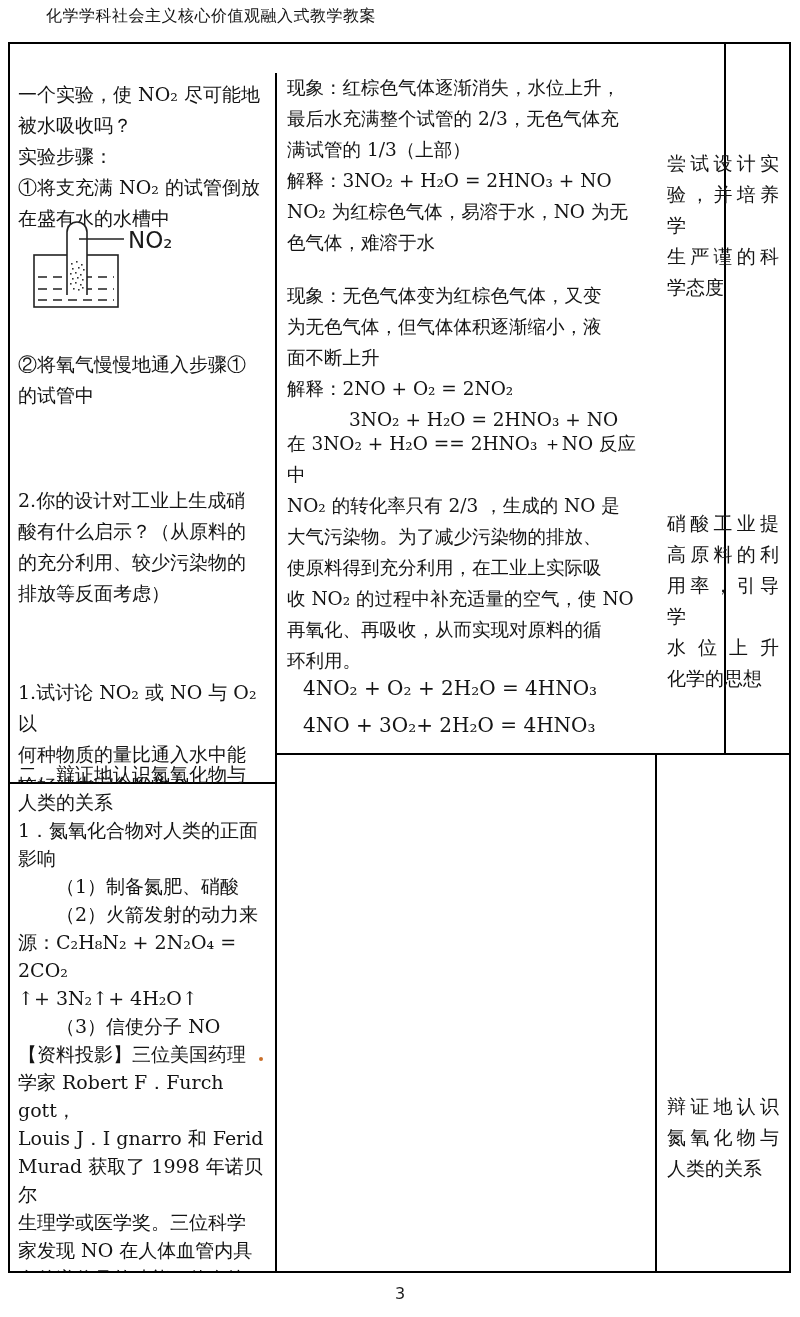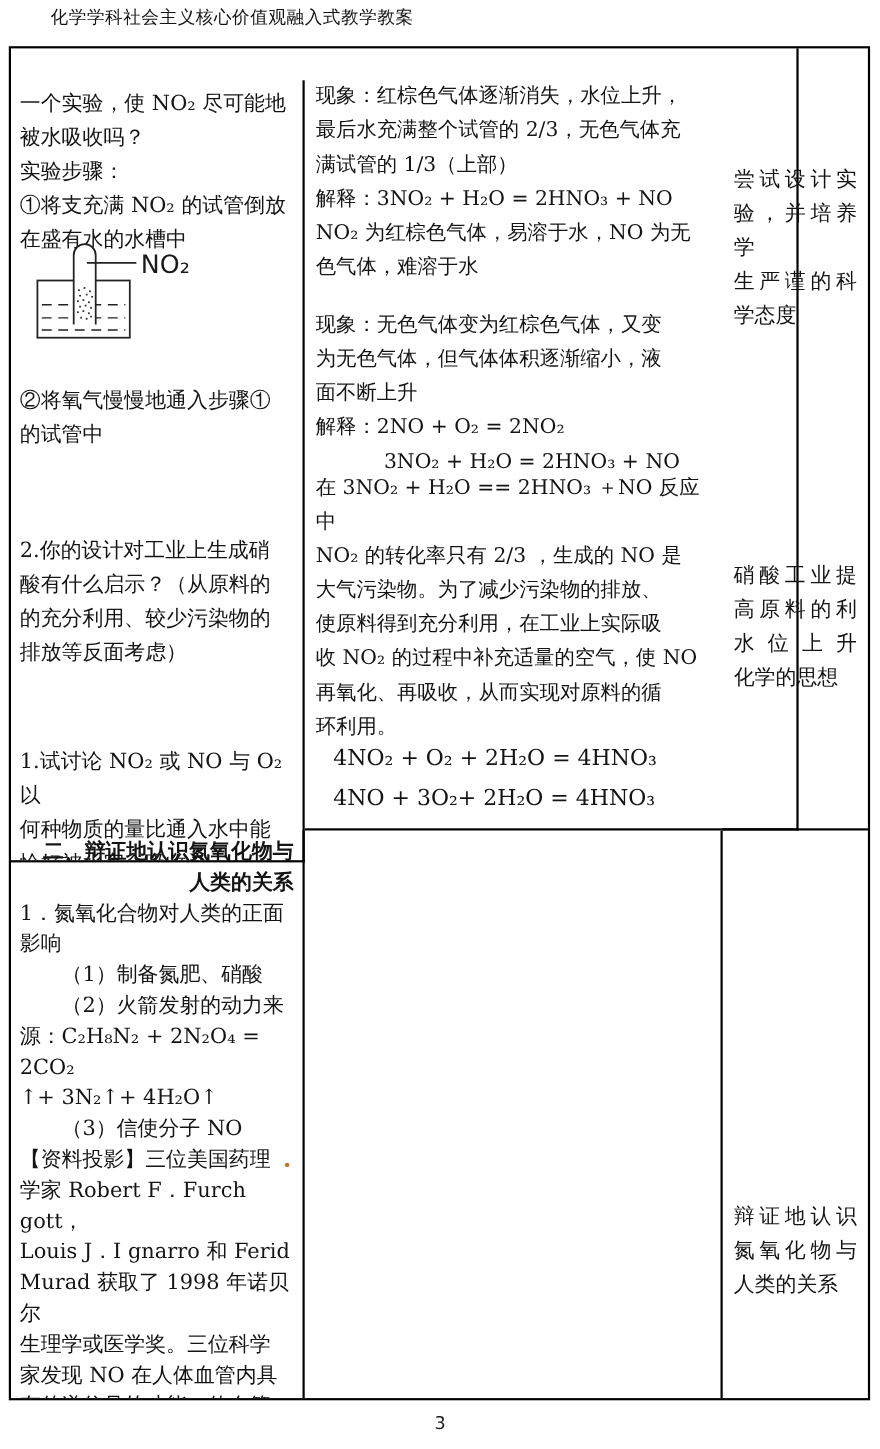--- a/index.html
+++ b/index.html
@@ -19,21 +19,21 @@
   .cell { position:absolute; box-sizing:border-box; overflow:hidden; }
   .c11 { left:0; top:0; width:267px; height:711px; border-right:2px solid #000; border-bottom:2px solid #000;margin-top:29px; }
   .c12 { left:267px; top:0; width:449px; height:711px; border-right:2px solid #000; border-bottom:2px solid #000; }
   .c13 { left:647px; top:0; right:0; height:711px; border-bottom:2px solid #000;text-decoration:underline; }
   .c21 { left:0; top:711px; width:267px; bottom:0; border-right:2px solid #000; padding:5px 8px 0 8px; }
   .c22 { left:267px; top:711px; width:380px; bottom:0; border-right:2px solid #000; }
   .c23 { left:647px; top:711px; right:0; bottom:0; }
 
   .blk { position:absolute; white-space:pre-line; font-size:19px; line-height:31px; }
   .c21 .b { white-space:pre-line; font-size:19px; line-height:28px; }
-  .bold { font-weight:bold;text-align:right; }
+  .bold { font-weight:normal; }
   .ind { text-indent:2em; }
 
   .eqs { font-size:20px; line-height:37px; }
 
   .rcol { position:absolute; width:112px; }
   .rline { font-size:19px; line-height:31px; text-align:justify; text-align-last:justify; }
   .rlast { text-align-last:left; }
 
   .straydot { position:absolute; width:4px; height:4px; border-radius:50%; background:#c96f2a; }
 
@@ -133,20 +133,21 @@
     <div class="cell c13">
       <div class="rcol" style="left:10px; top:104px;">
         <div class="rline">尝试设计实</div>
         <div class="rline">验，并培养学</div>
         <div class="rline">生严谨的科</div>
         <div class="rline rlast">学态度</div>
       </div>
       <div class="rcol" style="left:10px; top:464px;">
         <div class="rline">硝酸工业提</div>
         <div class="rline">高原料的利</div>
+        <div class="rline">用率，引导学</div>
         <div class="rline">水位上升</div>
         <div class="rline rlast">化学的思想</div>
       </div>
     </div>
 
     <div class="cell c21">
       <div class="b bold">二、辩证地认识氮氧化物与
 人类的关系</div>
       <div class="b">1．氮氧化合物对人类的正面
 影响</div>

